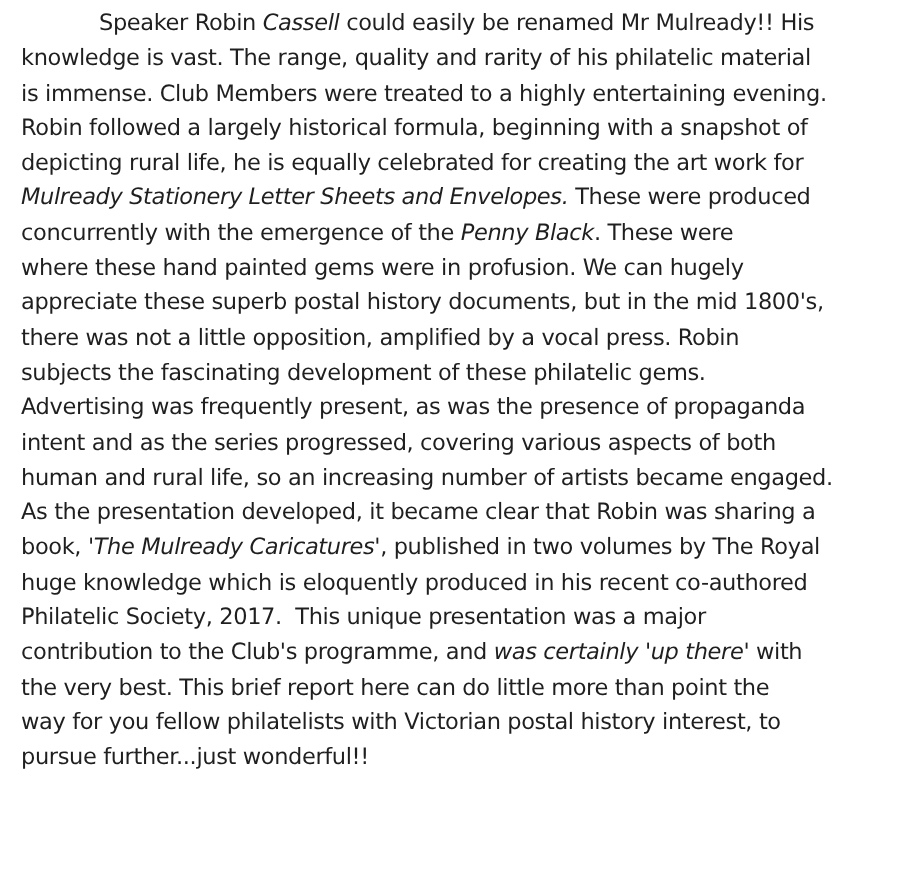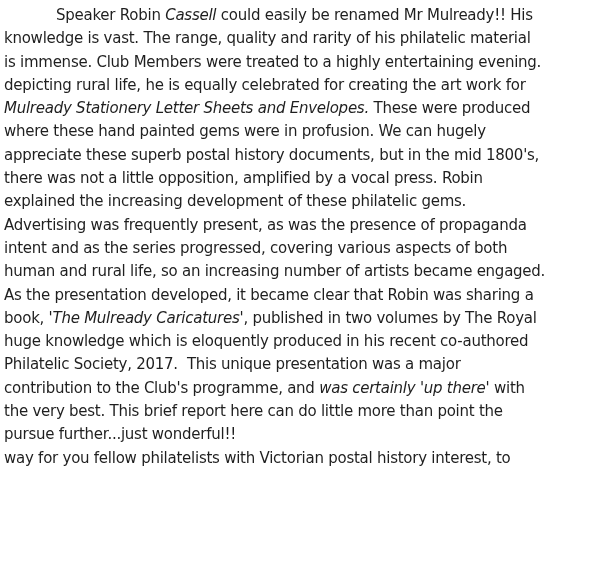--- a/index.html
+++ b/index.html
@@ -10,21 +10,21 @@
   body {
     width: 607px;
     height: 585px;
     overflow: hidden;
     font-family: "DejaVu Sans", sans-serif;
   }
   .page {
     box-sizing: border-box;
     width: 607px;
     height: 585px;
-    padding: 4px 4px 0 4px;
+    padding: 4px 4px 0 14px;
     color: #1f1f1f;
     font-size: 15px;
     letter-spacing: -0.25px;
     line-height: 23.3px;
   }
   .line {
     white-space: pre;        
     height: 23.3px;
   }
   .line.indent {
@@ -34,31 +34,33 @@
   .seg.italic { font-style: italic; }
 </style>
 </head>
 <body>
 
 <div class="page">
   <div>
       <div class="line indent"><span class="seg">Speaker Robin </span><span class="seg italic">Cassell</span><span class="seg"> could easily be renamed Mr Mulready!! His</span></div>
       <div class="line"><span class="seg">knowledge is vast. The range, quality and rarity of his philatelic material</span></div>
       <div class="line"><span class="seg">is immense. Club Members were treated to a highly entertaining evening.</span></div>
+      <div class="line"><span class="seg">Robin followed a largely historical formula, beginning with a snapshot of</span></div>
       <div class="line"><span class="seg">depicting rural life, he is equally celebrated for creating the art work for</span></div>
       <div class="line"><span class="seg italic">Mulready Stationery Letter Sheets and Envelopes.</span><span class="seg"> These were produced</span></div>
+      <div class="line"><span class="seg">concurrently with the emergence of the </span><span class="seg italic">Penny Black</span><span class="seg">. These were</span></div>
       <div class="line"><span class="seg">where these hand painted gems were in profusion. We can hugely</span></div>
       <div class="line"><span class="seg">appreciate these superb postal history documents, but in the mid 1800's,</span></div>
       <div class="line"><span class="seg">there was not a little opposition, amplified by a vocal press. Robin</span></div>
-      <div class="line"><span class="seg">explained the increasing development of these philatelic gems.</span></div>
+      <div class="line"><span class="seg">subjects the fascinating development of these philatelic gems.</span></div>
       <div class="line"><span class="seg">Advertising was frequently present, as was the presence of propaganda</span></div>
       <div class="line"><span class="seg">intent and as the series progressed, covering various aspects of both</span></div>
       <div class="line"><span class="seg">human and rural life, so an increasing number of artists became engaged.</span></div>
       <div class="line"><span class="seg">As the presentation developed, it became clear that Robin was sharing a</span></div>
       <div class="line"><span class="seg">book, </span><span class="seg italic">'The Mulready Caricatures'</span><span class="seg">, published in two volumes by The Royal</span></div>
       <div class="line"><span class="seg">huge knowledge which is eloquently produced in his recent co-authored</span></div>
       <div class="line"><span class="seg">Philatelic Society, 2017.  This unique presentation was a major</span></div>
       <div class="line"><span class="seg">contribution to the Club's programme, and </span><span class="seg italic">was certainly 'up there'</span><span class="seg"> with</span></div>
       <div class="line"><span class="seg">the very best. This brief report here can do little more than point the</span></div>
+      <div class="line"><span class="seg">way for you fellow philatelists with Victorian postal history interest, to</span></div>
       <div class="line"><span class="seg">pursue further...just wonderful!!</span></div>
-      <div class="line"><span class="seg">way for you fellow philatelists with Victorian postal history interest, to</span></div>
     </div>
 </div>
 
 </body></html>

